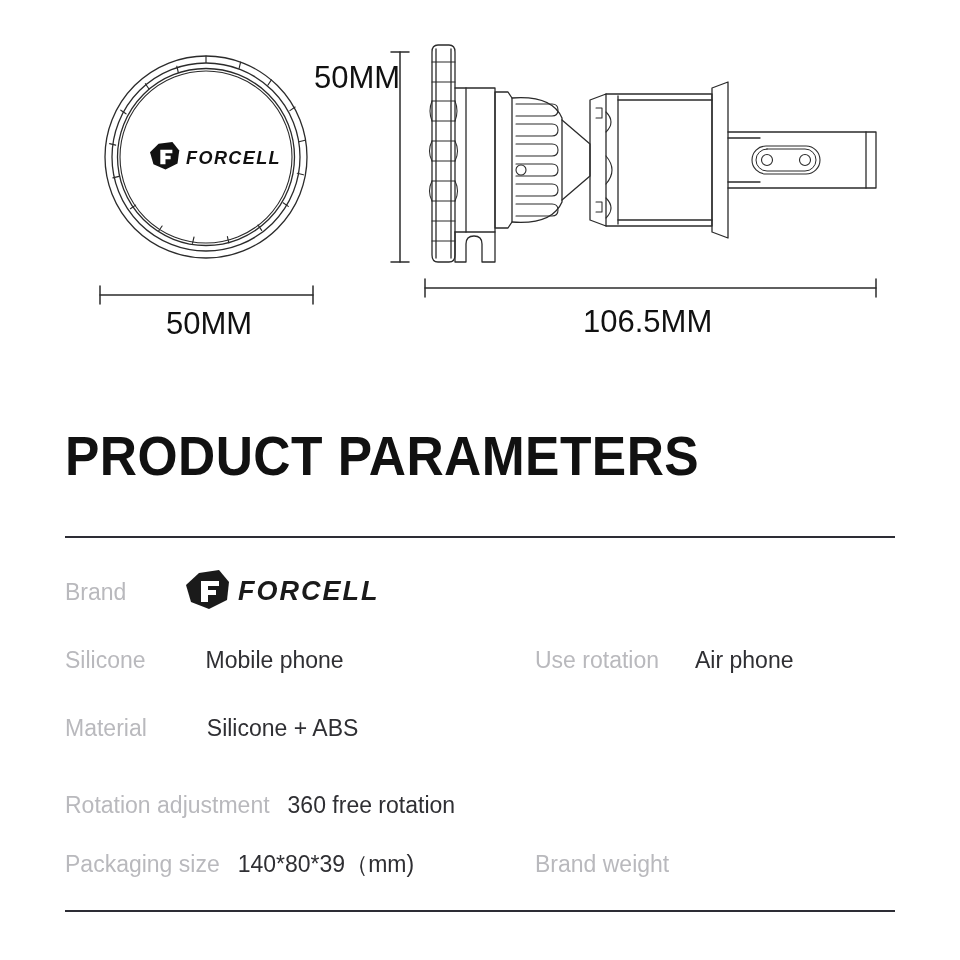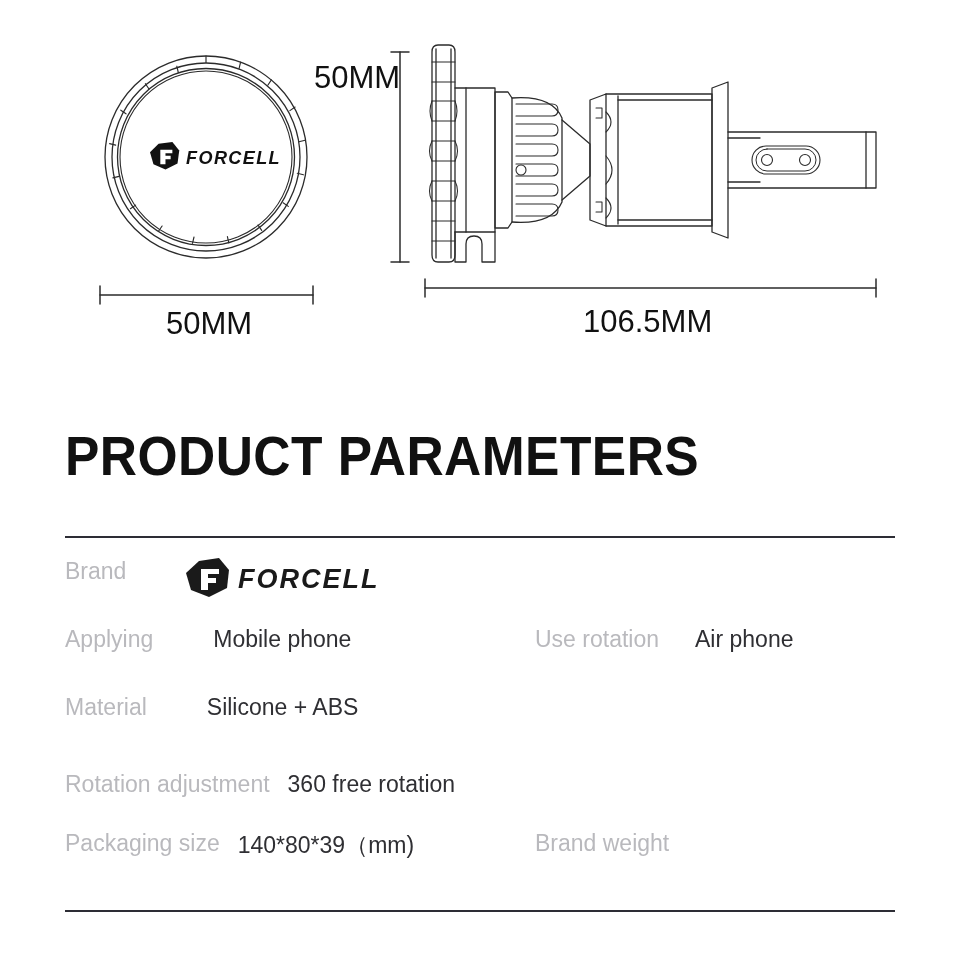--- a/index.html
+++ b/index.html
@@ -66,20 +66,21 @@
     align-items: center;
   }
   .spec-row.r0 { top: 20px; }
   .spec-row.r1 { top: 88px; }
   .spec-row.r2 { top: 156px; }
   .spec-row.r3 { top: 233px; }
   .spec-row.r4 { top: 292px; }
 
   .cell {
     display: flex;
+    align-items: center;
     height: 68px;
   }
   .cell.left  { width: 470px; flex: 0 0 470px; }
   .cell.right { width: 360px; flex: 0 0 360px; }
 
   .spec-label {
     color: #b9b9bd;
     font-size: 23px;
     font-weight: 400;
     white-space: nowrap;
@@ -280,21 +281,21 @@
               <path d="M15 11 L33 11 L33 16 L22 16 L22 20 L30 20 L30 25 L22 25 L22 32 L15 32 Z" fill="#ffffff"></path>
             </g>
             <text x="52" y="30" font-family="Liberation Sans, sans-serif" font-size="27" font-weight="bold" font-style="italic" letter-spacing="2" fill="#1a1a1a">FORCELL</text>
           </svg>
         </span>
       </div>
     </div>
 
     <div class="spec-row r1">
       <div class="cell left">
-        <span class="spec-label">Applying</span>
+        <span class="spec-label">Silicone</span>
         <span class="gap-lg"></span>
         <span class="spec-value">Mobile phone</span>
       </div>
       <div class="cell right">
         <span class="spec-label">Use rotation</span>
         <span class="gap-md"></span>
         <span class="spec-value">Air phone</span>
       </div>
     </div>
 

